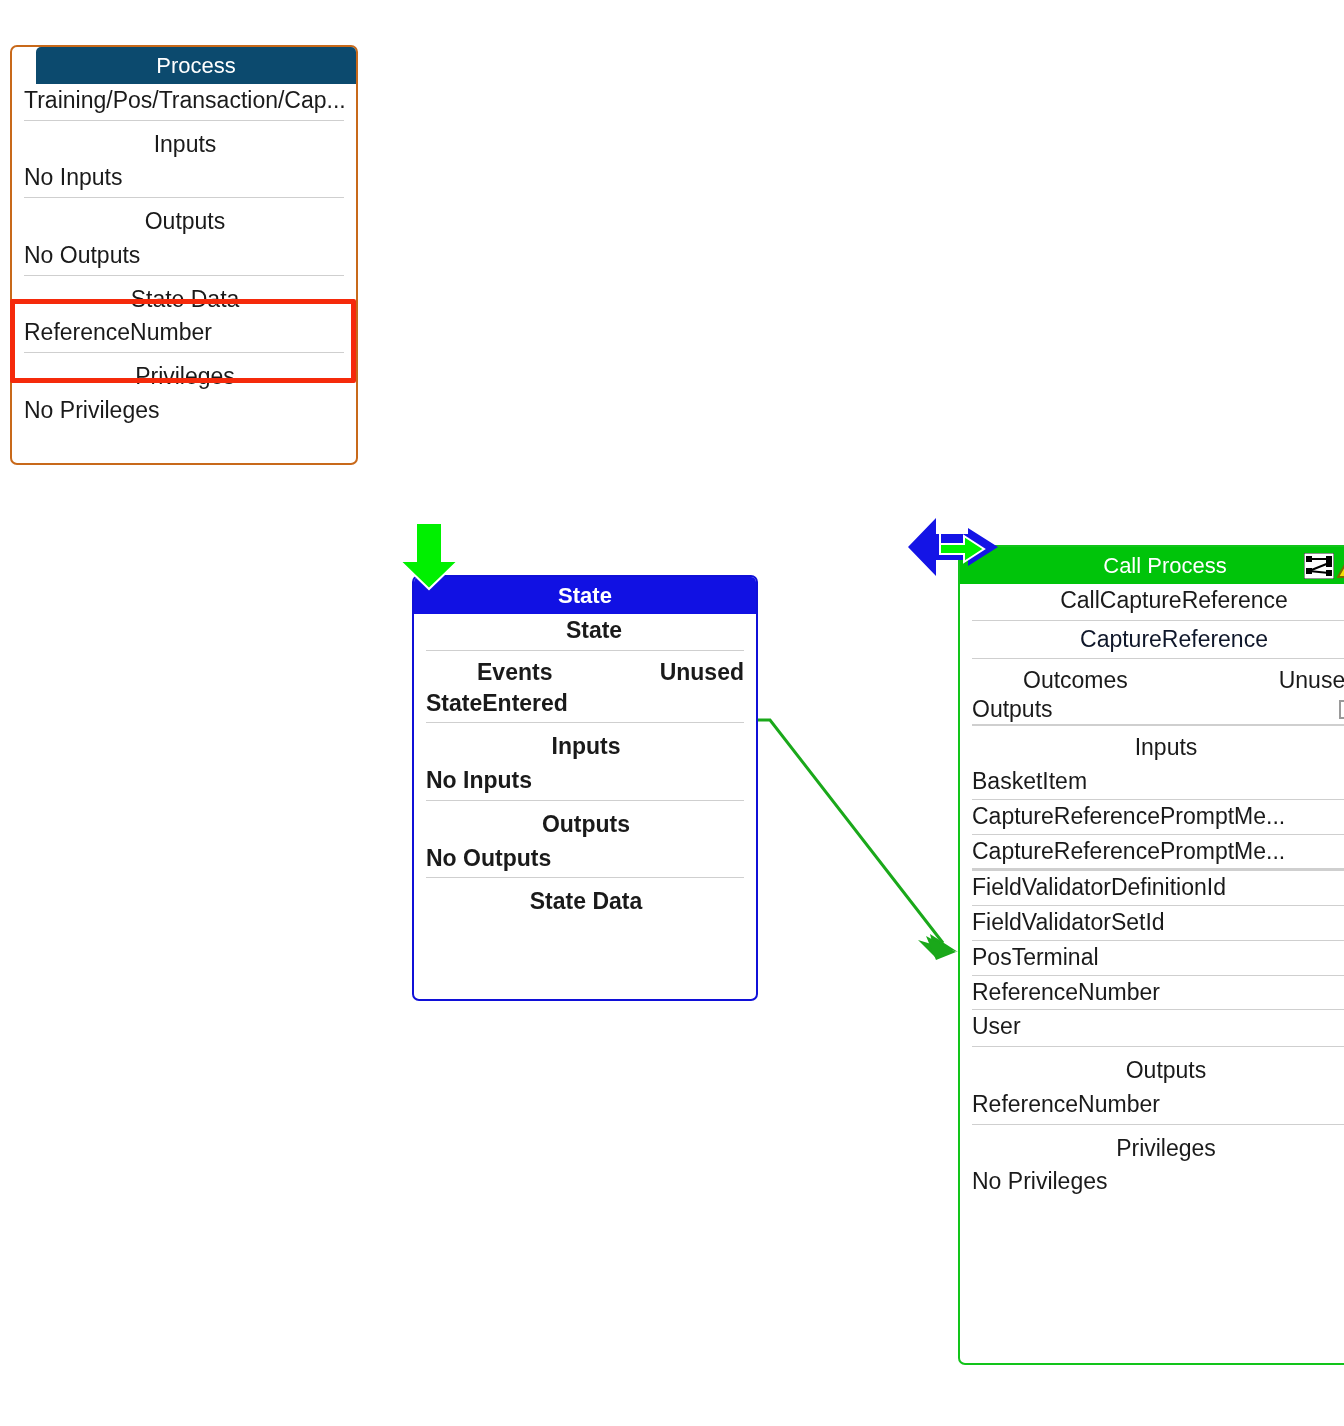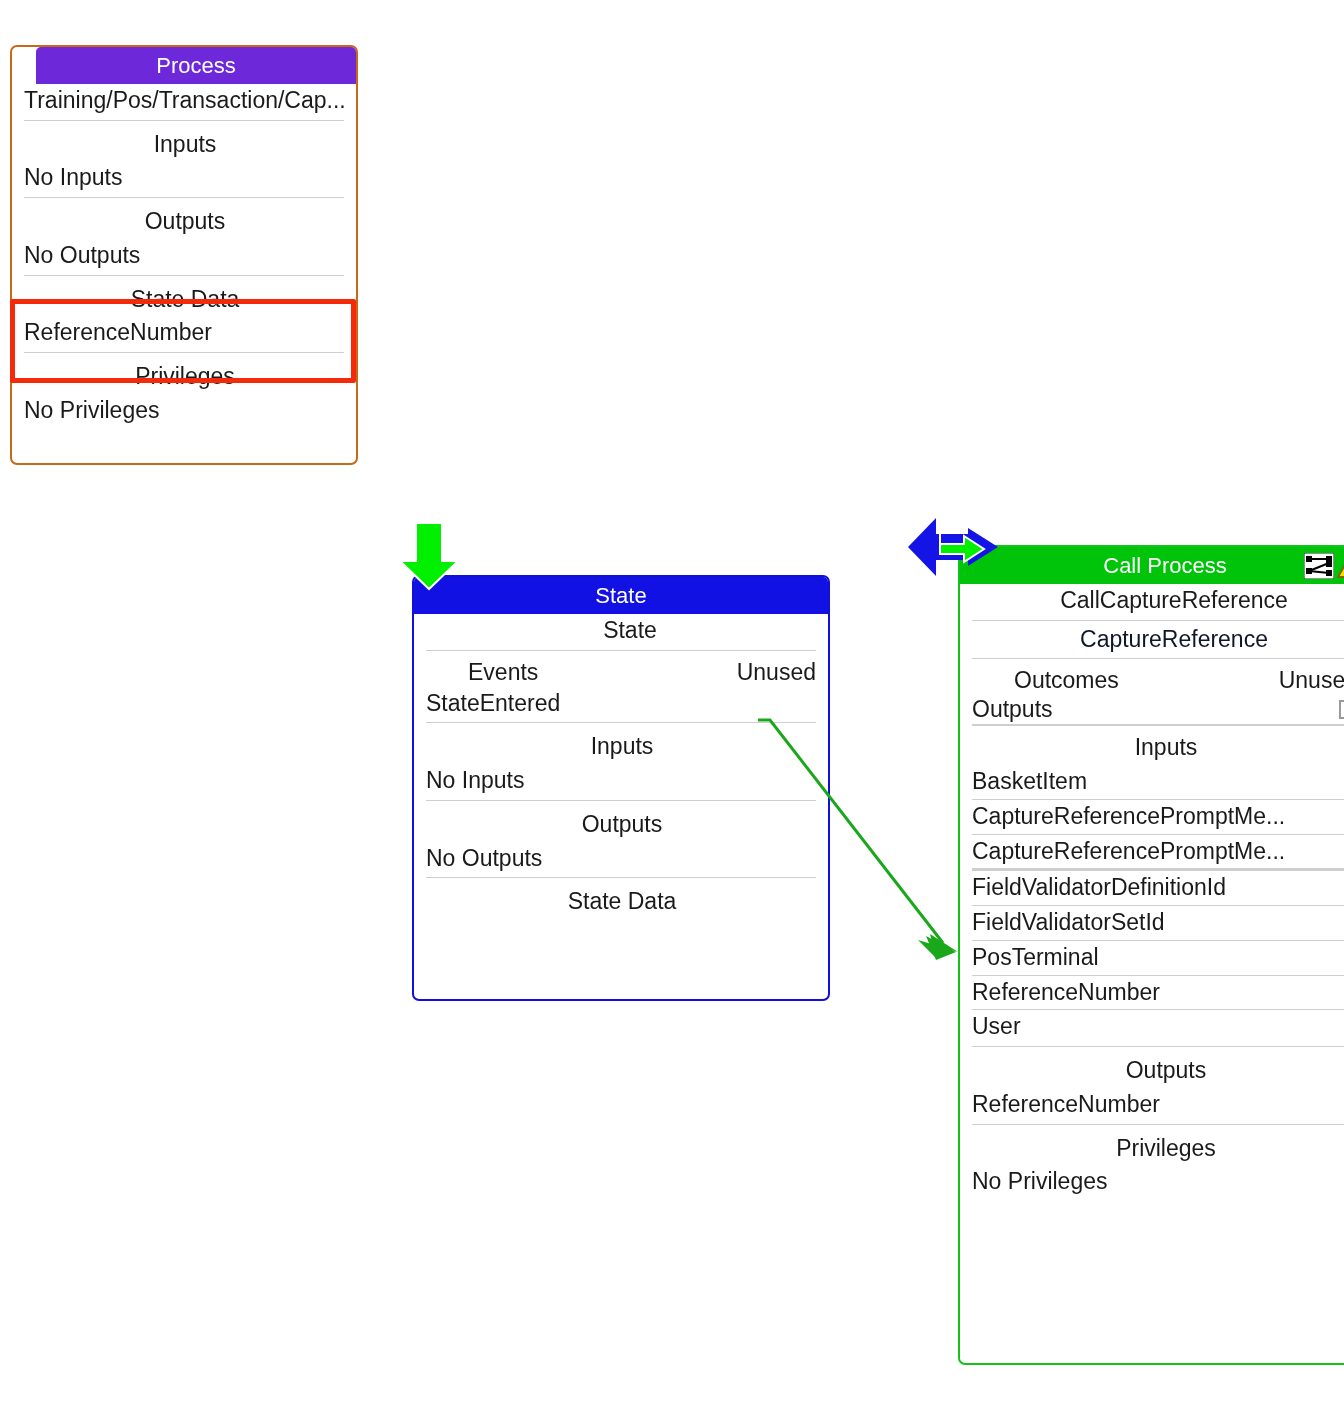--- a/index.html
+++ b/index.html
@@ -59,20 +59,21 @@
   }
   .sep.tight { margin-top: 0px; margin-bottom: 0px; }
 
   .hdr-2col {
     display: flex;
     justify-content: space-between;
     align-items: baseline;
     padding: 6px 12px 1px 12px;
     font-size: 23px;
     color: #1a1a1a;
+    margin-left: 9px;
   }
   .hdr-2col .left-pad { padding-left: 42px; }
 
   .listrow-2col {
     display: flex;
     justify-content: space-between;
     align-items: center;
     padding: 1px 12px 1px 12px;
     font-size: 23px;
     color: #1a1a1a;
@@ -86,42 +87,43 @@
   }
 
   
   #process-node {
     left: 10px;
     top: 45px;
     width: 348px;
     height: 420px;
     border: 2px solid #c8691a;
   }
-  #process-node .node-header { background: #6d28d9; margin-left: 24px; }
+  #process-node .node-header { background: #0c4a6e; margin-left: 24px; }
 
   
   #state-data-highlight {
     position: absolute;
     left: 10px;
     top: 299px;
     width: 346px;
     height: 84px;
     border: 5px solid #f52a0b;
     box-sizing: border-box;
     border-radius: 2px;
     pointer-events: none;
   }
 
   
   #state-node {
     left: 412px;
     top: 575px;
-    width: 418px;
+    width: 346px;
     height: 426px;
     border: 2px solid #1010d8;
+    font-weight: bold;
   }
   #state-node .node-header { background: #1111e3; }
 
   
   #callprocess-node {
     left: 958px;
     top: 545px;
     width: 414px;
     height: 820px;
     border: 2px solid #12c41a;

